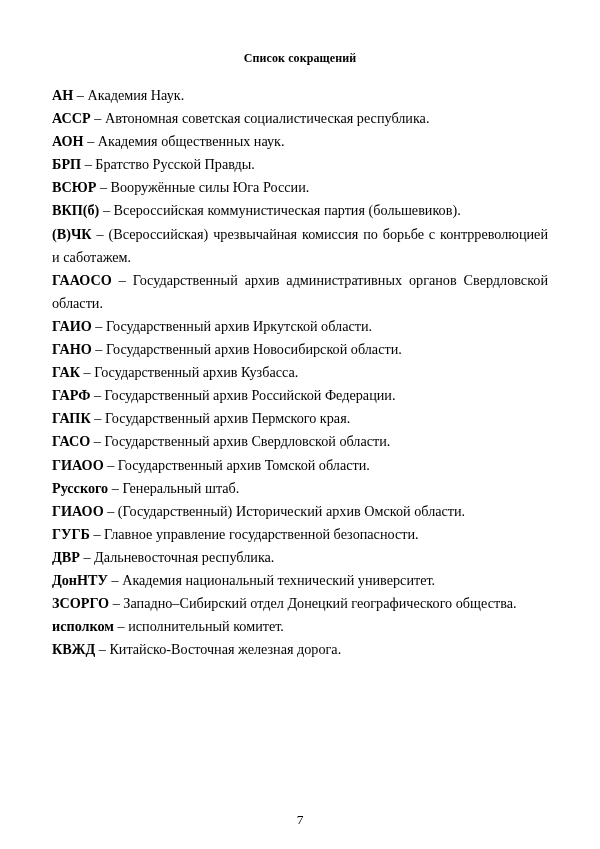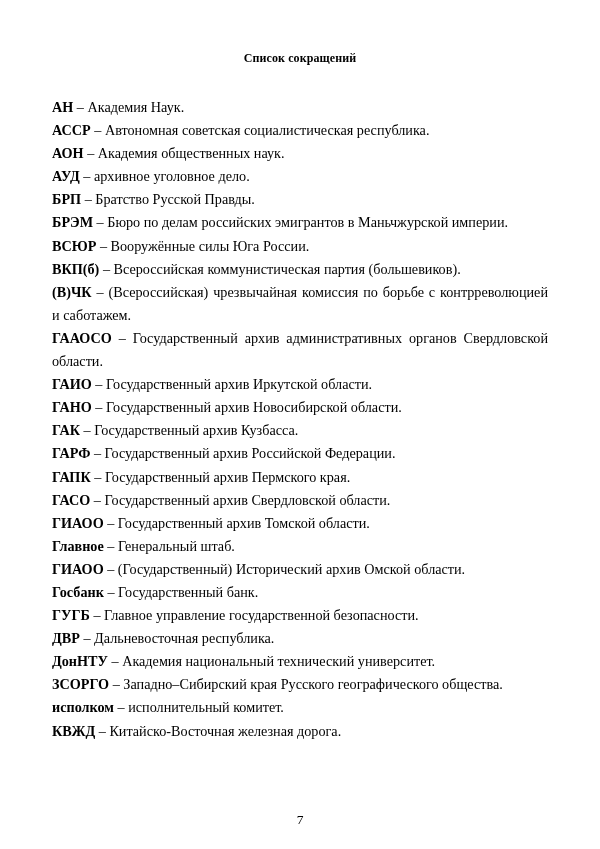--- a/index.html
+++ b/index.html
@@ -28,21 +28,21 @@
     top: 51px;
     left: 0;
     width: 600px;
     text-align: center;
     font-size: 12px;
     font-weight: bold;
     letter-spacing: 0.1px;
   }
   .abbrev-list {
     position: absolute;
-    top: 96px;
+    top: 84px;
     left: 52px;
     width: 496px;
   }
   .abbrev-entry {
     font-size: 14.2px;
     line-height: 23.1px;
     text-align: justify;
     text-justify: inter-word;
     margin: 0;
     padding: 0;
@@ -72,40 +72,37 @@
 <body>
 
 <div class="page">
 
   <div class="page-title">Список сокращений</div>
 
   <div class="abbrev-list">
       <p class="abbrev-entry"><span class="abbrev-term">АН</span><span class="abbrev-sep"> – </span><span class="abbrev-def">Академия Наук.</span></p>
       <p class="abbrev-entry"><span class="abbrev-term">АССР</span><span class="abbrev-sep"> – </span><span class="abbrev-def">Автономная советская социалистическая республика.</span></p>
       <p class="abbrev-entry"><span class="abbrev-term">АОН</span><span class="abbrev-sep"> – </span><span class="abbrev-def">Академия общественных наук.</span></p>
-      <p class="abbrev-entry"><span class="abbrev-term">АУД</span><span class="abbrev-sep"> – </span><span class="abbrev-def">архивное уголовное дело.</span></p>
       <p class="abbrev-entry"><span class="abbrev-term">БРП</span><span class="abbrev-sep"> – </span><span class="abbrev-def">Братство Русской Правды.</span></p>
-      <p class="abbrev-entry"><span class="abbrev-term">БРЭМ</span><span class="abbrev-sep"> – </span><span class="abbrev-def">Бюро по делам российских эмигрантов в Маньчжурской империи.</span></p>
       <p class="abbrev-entry"><span class="abbrev-term">ВСЮР</span><span class="abbrev-sep"> – </span><span class="abbrev-def">Вооружённые силы Юга России.</span></p>
       <p class="abbrev-entry"><span class="abbrev-term">ВКП(б)</span><span class="abbrev-sep"> – </span><span class="abbrev-def">Всероссийская коммунистическая партия (большевиков).</span></p>
       <p class="abbrev-entry"><span class="abbrev-term">(В)ЧК</span><span class="abbrev-sep"> – </span><span class="abbrev-def">(Всероссийская) чрезвычайная комиссия по борьбе с контрреволюцией и саботажем.</span></p>
       <p class="abbrev-entry"><span class="abbrev-term">ГААОСО</span><span class="abbrev-sep"> – </span><span class="abbrev-def">Государственный архив административных органов Свердловской области.</span></p>
       <p class="abbrev-entry"><span class="abbrev-term">ГАИО</span><span class="abbrev-sep"> – </span><span class="abbrev-def">Государственный архив Иркутской области.</span></p>
       <p class="abbrev-entry"><span class="abbrev-term">ГАНО</span><span class="abbrev-sep"> – </span><span class="abbrev-def">Государственный архив Новосибирской области.</span></p>
       <p class="abbrev-entry"><span class="abbrev-term">ГАК</span><span class="abbrev-sep"> – </span><span class="abbrev-def">Государственный архив Кузбасса.</span></p>
       <p class="abbrev-entry"><span class="abbrev-term">ГАРФ</span><span class="abbrev-sep"> – </span><span class="abbrev-def">Государственный архив Российской Федерации.</span></p>
       <p class="abbrev-entry"><span class="abbrev-term">ГАПК</span><span class="abbrev-sep"> – </span><span class="abbrev-def">Государственный архив Пермского края.</span></p>
       <p class="abbrev-entry"><span class="abbrev-term">ГАСО</span><span class="abbrev-sep"> – </span><span class="abbrev-def">Государственный архив Свердловской области.</span></p>
       <p class="abbrev-entry"><span class="abbrev-term">ГИАОО</span><span class="abbrev-sep"> – </span><span class="abbrev-def">Государственный архив Томской области.</span></p>
-      <p class="abbrev-entry"><span class="abbrev-term">Главное</span><span class="abbrev-sep"> – </span><span class="abbrev-def">Генеральный штаб.</span></p>
+      <p class="abbrev-entry"><span class="abbrev-term">Русского</span><span class="abbrev-sep"> – </span><span class="abbrev-def">Генеральный штаб.</span></p>
       <p class="abbrev-entry"><span class="abbrev-term">ГИАОО</span><span class="abbrev-sep"> – </span><span class="abbrev-def">(Государственный) Исторический архив Омской области.</span></p>
-      <p class="abbrev-entry"><span class="abbrev-term">Госбанк</span><span class="abbrev-sep"> – </span><span class="abbrev-def">Государственный банк.</span></p>
       <p class="abbrev-entry"><span class="abbrev-term">ГУГБ</span><span class="abbrev-sep"> – </span><span class="abbrev-def">Главное управление государственной безопасности.</span></p>
       <p class="abbrev-entry"><span class="abbrev-term">ДВР</span><span class="abbrev-sep"> – </span><span class="abbrev-def">Дальневосточная республика.</span></p>
       <p class="abbrev-entry"><span class="abbrev-term">ДонНТУ</span><span class="abbrev-sep"> – </span><span class="abbrev-def">Академия национальный технический университет.</span></p>
-      <p class="abbrev-entry"><span class="abbrev-term">ЗСОРГО</span><span class="abbrev-sep"> – </span><span class="abbrev-def">Западно–Сибирский края Русского географического общества.</span></p>
+      <p class="abbrev-entry"><span class="abbrev-term">ЗСОРГО</span><span class="abbrev-sep"> – </span><span class="abbrev-def">Западно–Сибирский отдел Донецкий географического общества.</span></p>
       <p class="abbrev-entry"><span class="abbrev-term">исполком</span><span class="abbrev-sep"> – </span><span class="abbrev-def">исполнительный комитет.</span></p>
       <p class="abbrev-entry"><span class="abbrev-term">КВЖД</span><span class="abbrev-sep"> – </span><span class="abbrev-def">Китайско-Восточная железная дорога.</span></p>
     </div>
 
   <div class="page-number">7</div>
 
 </div>
 
 </body></html>

